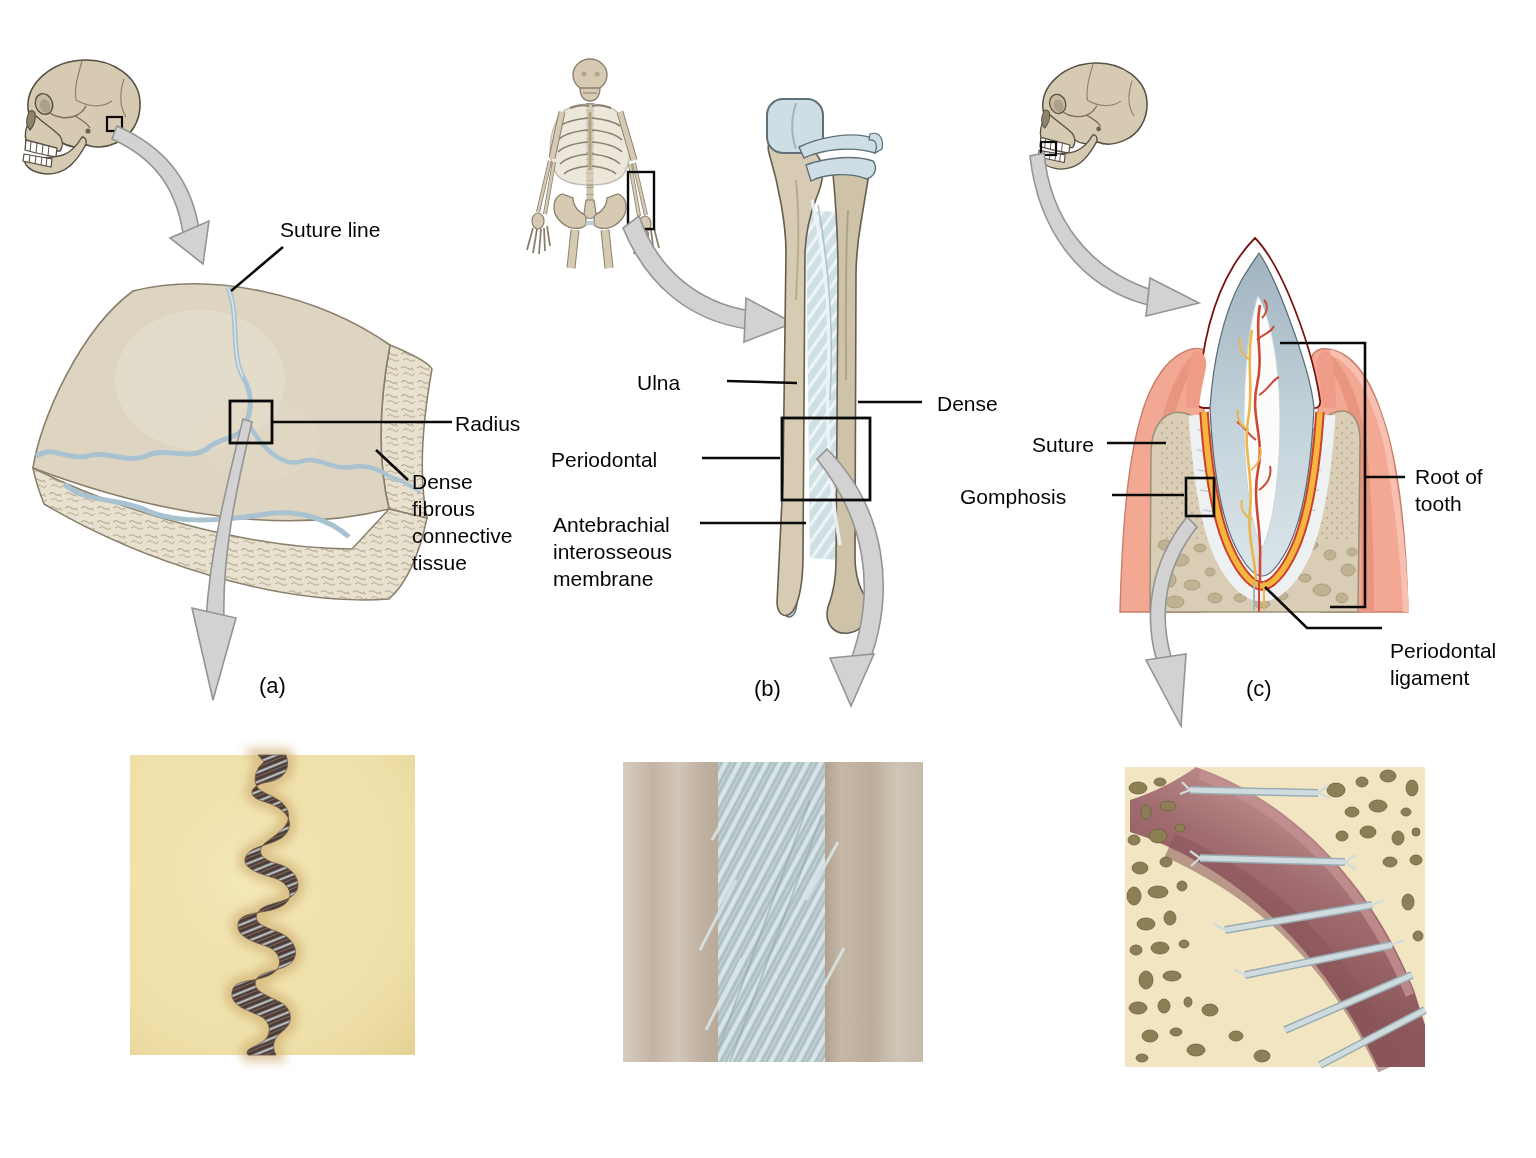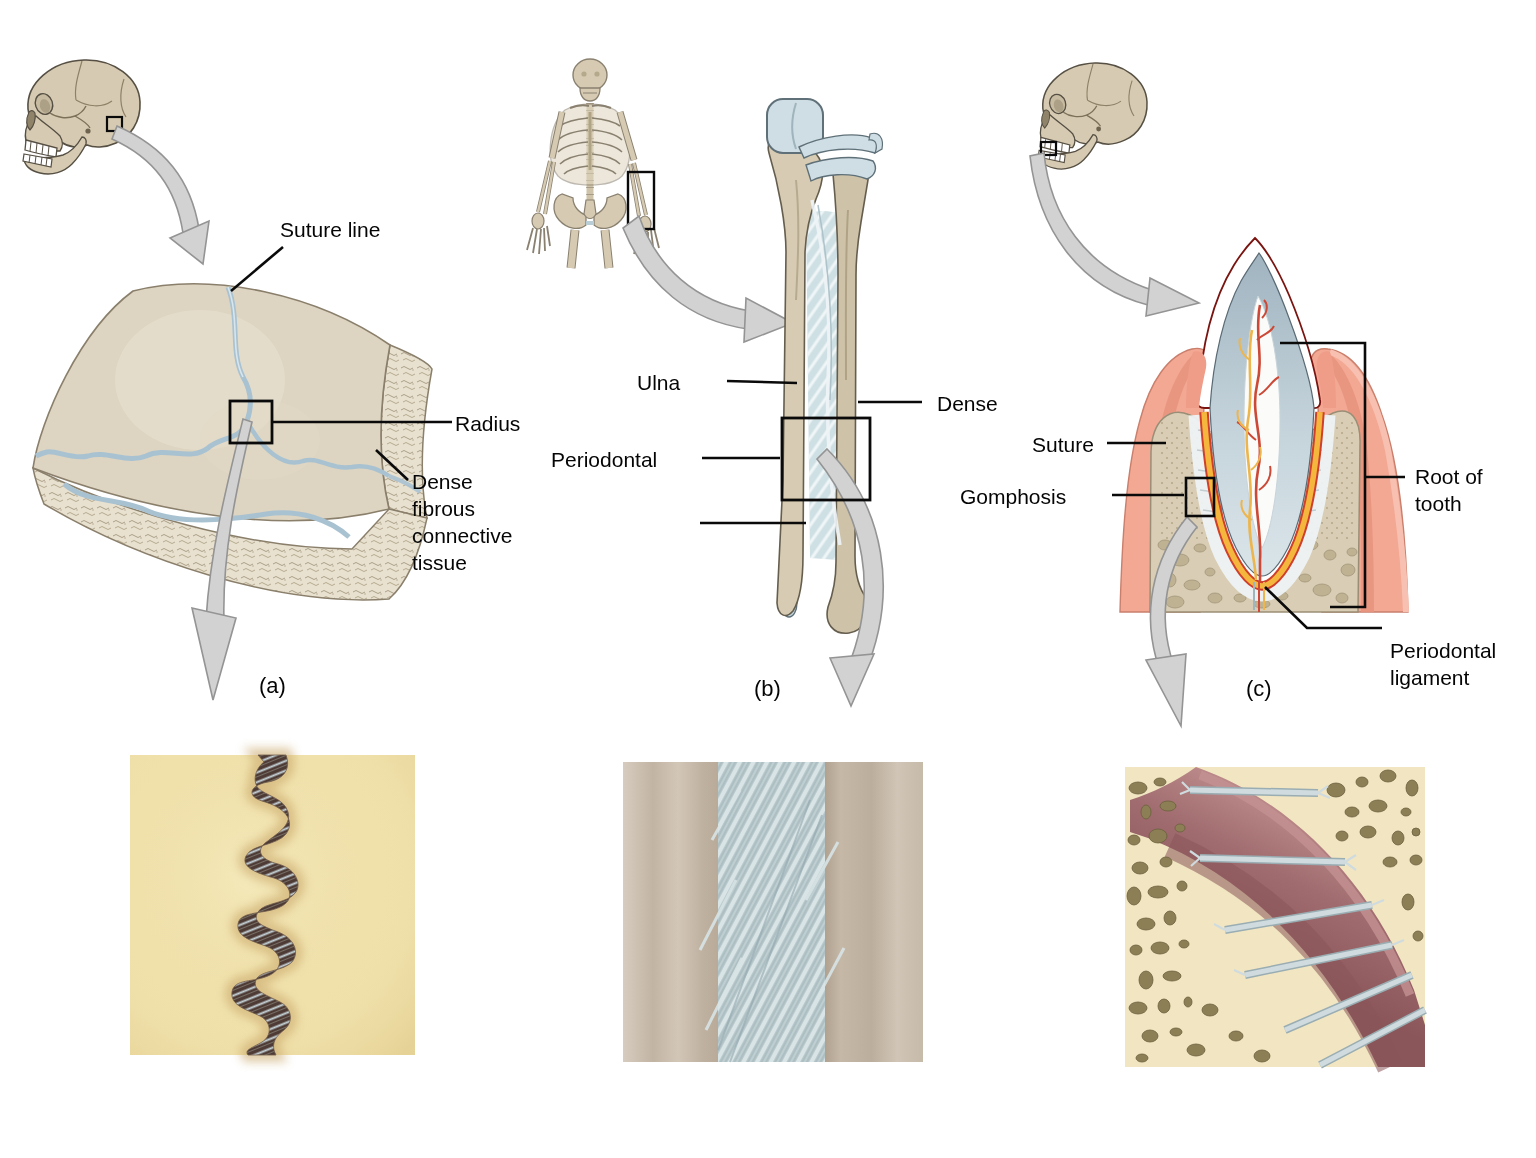--- a/index.html
+++ b/index.html
@@ -385,20 +385,23 @@
 <div class="lbl" style="left:455px;top:410px">Radius</div>
 <div class="lbl" style="left:412px;top:468px">Dense
 fibrous
 connective
 tissue</div>
 <div class="lbl cap" style="left:259px;top:674px">(a)</div>
 
 <div class="lbl" style="left:637px;top:369px">Ulna</div>
 <div class="lbl" style="left:937px;top:390px">Dense</div>
 <div class="lbl" style="left:551px;top:446px">Periodontal</div>
+<div class="lbl" style="left:553px;top:511px">Antebrachial
+interosseous
+membrane</div>
 <div class="lbl cap" style="left:754px;top:677px">(b)</div>
 
 <div class="lbl" style="left:1032px;top:431px">Suture</div>
 <div class="lbl" style="left:960px;top:483px">Gomphosis</div>
 <div class="lbl" style="left:1415px;top:463px">Root of
 tooth</div>
 <div class="lbl" style="left:1390px;top:637px">Periodontal
 ligament</div>
 <div class="lbl cap" style="left:1246px;top:677px">(c)</div>
 

